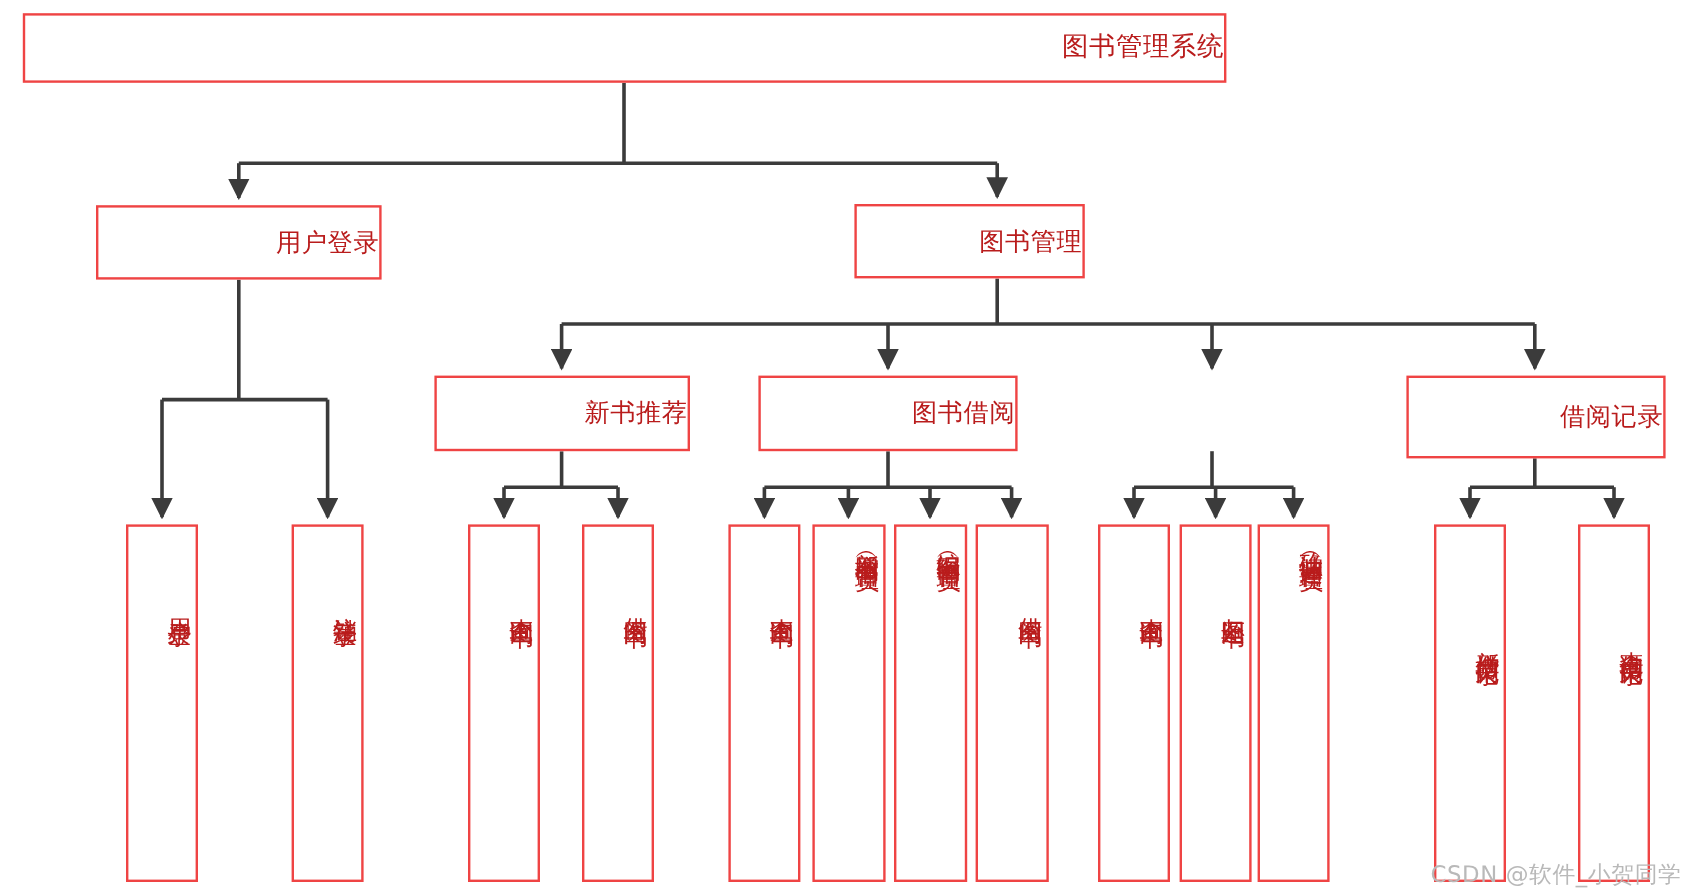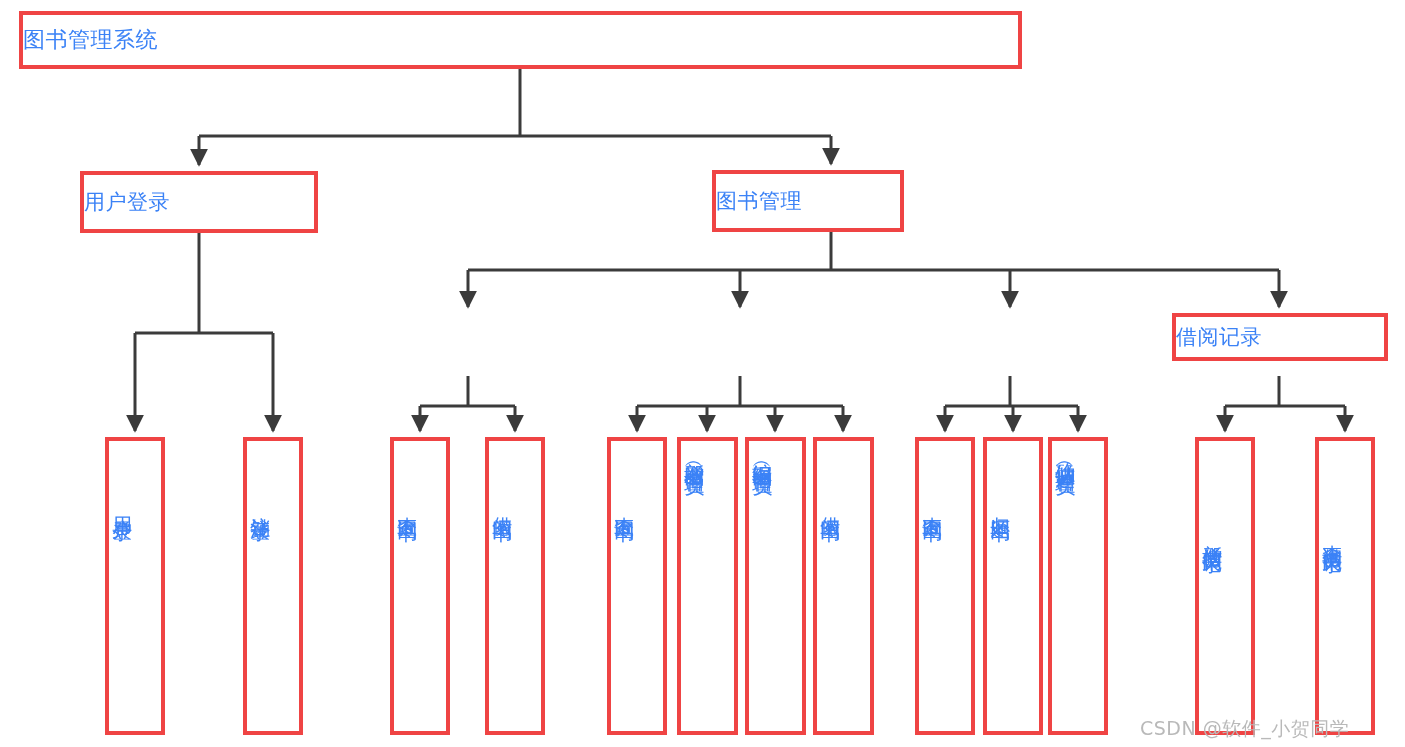--- a/index.html
+++ b/index.html
@@ -21,26 +21,26 @@
     position: absolute;
     left: 0;
     top: 0;
     width: 1405px;
     height: 747px;
     pointer-events: none;
   }
   .node {
     position: absolute;
     box-sizing: border-box;
-    border: 4px solid #ef4444;
+    border: 2px solid #ef4444;
     background: #ffffff;
     display: flex;
     align-items: center;
-    justify-content: flex-start;
-    color: #3b82f6;
+    justify-content: flex-end;
+    color: #b91c1c;
   }
   .node .label {
     font-size: 21px;
     line-height: 1.18;
     letter-spacing: 0.5px;
     white-space: nowrap;
   }
   .node.root .label { font-size: 22px; }
   .node.leaf {
     align-items: flex-start;
@@ -124,21 +124,27 @@
     <span class="label">图书管理系统</span>
   </div>
 
   <div class="node" style="left:80px; top:171px; width:238px; height:62px;">
     <span class="label">用户登录</span>
   </div>
   <div class="node" style="left:712px; top:170px; width:192px; height:62px;">
     <span class="label">图书管理</span>
   </div>
 
-  <div class="node" style="left:1172px; top:313px; width:216px; height:48px;">
+  <div class="node" style="left:362px; top:313px; width:213px; height:63px;">
+    <span class="label">新书推荐</span>
+  </div>
+  <div class="node" style="left:632px; top:313px; width:216px; height:63px;">
+    <span class="label">图书借阅</span>
+  </div>
+  <div class="node" style="left:1172px; top:313px; width:216px; height:69px;">
     <span class="label">借阅记录</span>
   </div>
 
   <div class="node leaf mid-pad" style="left:105px; top:437px; width:60px; height:298px;">
     <span class="label">用户登录</span>
   </div>
   <div class="node leaf mid-pad" style="left:243px; top:437px; width:60px; height:298px;">
     <span class="label">注销登录</span>
   </div>
   <div class="node leaf mid-pad" style="left:390px; top:437px; width:60px; height:298px;">
@@ -168,15 +174,15 @@
   <div class="node leaf tall-pad" style="left:1048px; top:437px; width:60px; height:298px;">
     <span class="label">确认归还（管理员）</span>
   </div>
   <div class="node leaf low-pad" style="left:1195px; top:437px; width:60px; height:298px;">
     <span class="label">新增借阅记录</span>
   </div>
   <div class="node leaf low-pad" style="left:1315px; top:437px; width:60px; height:298px;">
     <span class="label">查询借阅记录</span>
   </div>
 
-  <div class="watermark" style="left:1140px; top:716px;">CSDN @软件_小贺同学</div>
+  <div class="watermark" style="left:1192px; top:716px;">CSDN @软件_小贺同学</div>
 
 </div>
 
 </body></html>

